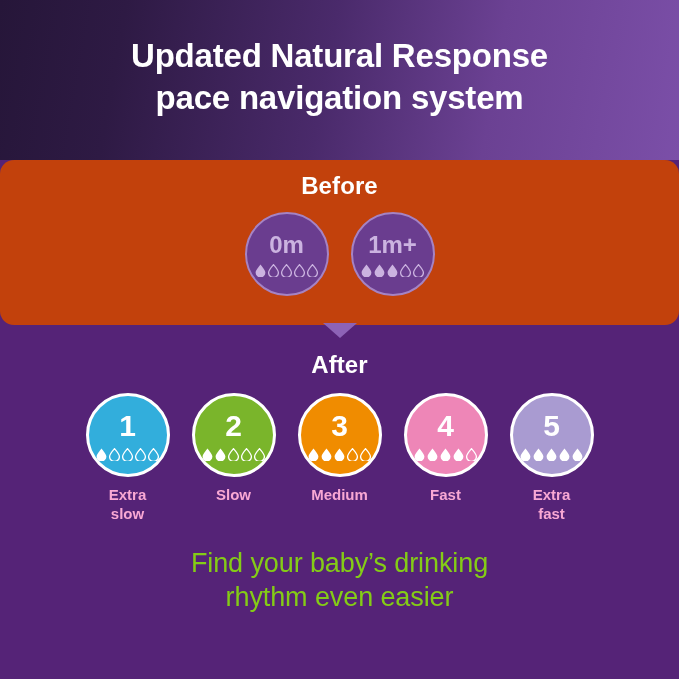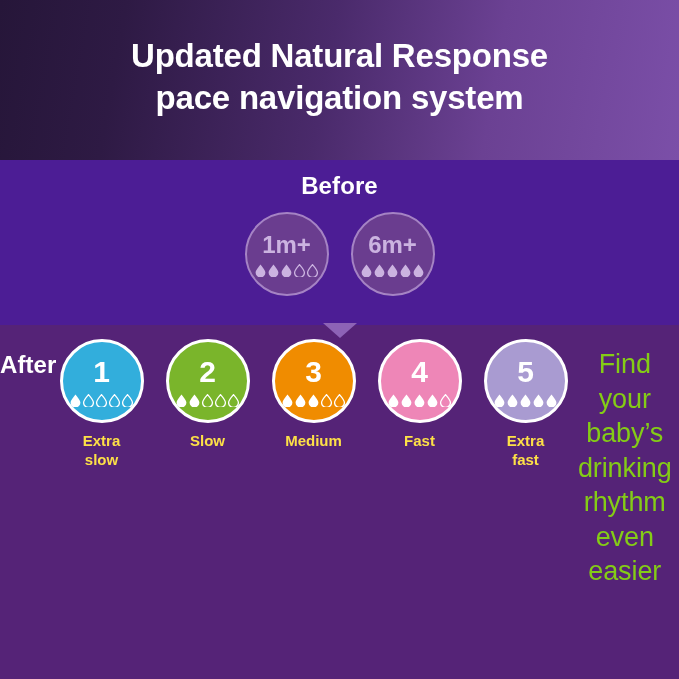--- a/index.html
+++ b/index.html
@@ -114,22 +114,22 @@
     border-right: 17px solid transparent;
     border-top: 15px solid #8d63b6;
     z-index: 5;
   }
 
   
   .after-band {
     flex: 1 1 auto;
     background: #552377;
     display: flex;
-    flex-direction: row;
-    align-items: flex-start;
+    flex-direction: column;
+    align-items: center;
   }
   .after-band .band-label { margin-top: 26px; }
   .after-row { margin-top: 14px; }
 
   .after-item {
     width: 90px;
     display: flex;
     flex-direction: column;
     align-items: center;
   }
@@ -146,21 +146,21 @@
   }
   .after-circle .num {
     color: #ffffff;
     font-size: 30px;
     font-weight: bold;
     line-height: 1;
     margin-top: 1px;
   }
   .after-label {
     margin-top: 9px;
-    color: #fde047;
+    color: #f9a8d4;
     font-size: 15px;
     font-weight: bold;
     text-align: center;
     line-height: 1.25;
     white-space: pre-line;
   }
 
   
   .footer-text {
     margin-top: 22px;
@@ -178,63 +178,63 @@
 </head>
 <body>
 
 <div class="infographic">
 
   <div class="header">
     <div class="header-title">Updated Natural Response
 pace navigation system</div>
   </div>
 
-  <div class="before-band" style="background: #4c1d95;">
+  <div class="before-band" style="background: #c2410c; border-radius: 14px;">
     <div class="band-label">Before</div>
     <div class="row before-row">
         <div class="before-item">
           <div class="before-circle" style="background: rgb(106, 61, 143); border-color: rgb(165, 131, 196);">
-            <div class="age" style="color: rgb(203, 179, 224);">1m+</div>
+            <div class="age" style="color: rgb(203, 179, 224);">0m</div>
             <div class="drops">
               <svg class="drop" width="11" height="13" viewBox="0 0 11 13">
                 <path d="M5.5 0.6 C5.5 0.6 0.6 6.3 0.6 8.6 A4.9 4.9 0 0 0 10.4 8.6 C10.4 6.3 5.5 0.6 5.5 0.6 Z" fill="#CBB3E0"></path>
               </svg>
               <svg class="drop" width="11" height="13" viewBox="0 0 11 13">
-                <path d="M5.5 0.6 C5.5 0.6 0.6 6.3 0.6 8.6 A4.9 4.9 0 0 0 10.4 8.6 C10.4 6.3 5.5 0.6 5.5 0.6 Z" fill="#CBB3E0"></path>
-              </svg>
-              <svg class="drop" width="11" height="13" viewBox="0 0 11 13">
-                <path d="M5.5 0.6 C5.5 0.6 0.6 6.3 0.6 8.6 A4.9 4.9 0 0 0 10.4 8.6 C10.4 6.3 5.5 0.6 5.5 0.6 Z" fill="#CBB3E0"></path>
+                <path d="M5.5 0.6 C5.5 0.6 0.6 6.3 0.6 8.6 A4.9 4.9 0 0 0 10.4 8.6 C10.4 6.3 5.5 0.6 5.5 0.6 Z" fill="none" stroke="#CBB3E0" stroke-width="1.3"></path>
+              </svg>
+              <svg class="drop" width="11" height="13" viewBox="0 0 11 13">
+                <path d="M5.5 0.6 C5.5 0.6 0.6 6.3 0.6 8.6 A4.9 4.9 0 0 0 10.4 8.6 C10.4 6.3 5.5 0.6 5.5 0.6 Z" fill="none" stroke="#CBB3E0" stroke-width="1.3"></path>
               </svg>
               <svg class="drop" width="11" height="13" viewBox="0 0 11 13">
                 <path d="M5.5 0.6 C5.5 0.6 0.6 6.3 0.6 8.6 A4.9 4.9 0 0 0 10.4 8.6 C10.4 6.3 5.5 0.6 5.5 0.6 Z" fill="none" stroke="#CBB3E0" stroke-width="1.3"></path>
               </svg>
               <svg class="drop" width="11" height="13" viewBox="0 0 11 13">
                 <path d="M5.5 0.6 C5.5 0.6 0.6 6.3 0.6 8.6 A4.9 4.9 0 0 0 10.4 8.6 C10.4 6.3 5.5 0.6 5.5 0.6 Z" fill="none" stroke="#CBB3E0" stroke-width="1.3"></path>
               </svg>
             </div>
           </div>
         </div>
         <div class="before-item">
           <div class="before-circle" style="background: rgb(106, 61, 143); border-color: rgb(165, 131, 196);">
-            <div class="age" style="color: rgb(203, 179, 224);">6m+</div>
+            <div class="age" style="color: rgb(203, 179, 224);">1m+</div>
             <div class="drops">
               <svg class="drop" width="11" height="13" viewBox="0 0 11 13">
                 <path d="M5.5 0.6 C5.5 0.6 0.6 6.3 0.6 8.6 A4.9 4.9 0 0 0 10.4 8.6 C10.4 6.3 5.5 0.6 5.5 0.6 Z" fill="#CBB3E0"></path>
               </svg>
               <svg class="drop" width="11" height="13" viewBox="0 0 11 13">
                 <path d="M5.5 0.6 C5.5 0.6 0.6 6.3 0.6 8.6 A4.9 4.9 0 0 0 10.4 8.6 C10.4 6.3 5.5 0.6 5.5 0.6 Z" fill="#CBB3E0"></path>
               </svg>
               <svg class="drop" width="11" height="13" viewBox="0 0 11 13">
                 <path d="M5.5 0.6 C5.5 0.6 0.6 6.3 0.6 8.6 A4.9 4.9 0 0 0 10.4 8.6 C10.4 6.3 5.5 0.6 5.5 0.6 Z" fill="#CBB3E0"></path>
               </svg>
               <svg class="drop" width="11" height="13" viewBox="0 0 11 13">
-                <path d="M5.5 0.6 C5.5 0.6 0.6 6.3 0.6 8.6 A4.9 4.9 0 0 0 10.4 8.6 C10.4 6.3 5.5 0.6 5.5 0.6 Z" fill="#CBB3E0"></path>
-              </svg>
-              <svg class="drop" width="11" height="13" viewBox="0 0 11 13">
-                <path d="M5.5 0.6 C5.5 0.6 0.6 6.3 0.6 8.6 A4.9 4.9 0 0 0 10.4 8.6 C10.4 6.3 5.5 0.6 5.5 0.6 Z" fill="#CBB3E0"></path>
+                <path d="M5.5 0.6 C5.5 0.6 0.6 6.3 0.6 8.6 A4.9 4.9 0 0 0 10.4 8.6 C10.4 6.3 5.5 0.6 5.5 0.6 Z" fill="none" stroke="#CBB3E0" stroke-width="1.3"></path>
+              </svg>
+              <svg class="drop" width="11" height="13" viewBox="0 0 11 13">
+                <path d="M5.5 0.6 C5.5 0.6 0.6 6.3 0.6 8.6 A4.9 4.9 0 0 0 10.4 8.6 C10.4 6.3 5.5 0.6 5.5 0.6 Z" fill="none" stroke="#CBB3E0" stroke-width="1.3"></path>
               </svg>
             </div>
           </div>
         </div>
       </div>
     <div class="arrow" style="border-top-color: rgb(141, 99, 182);"></div>
   </div>
 
   <div class="after-band" style="background: rgb(85, 35, 119);">
     <div class="band-label">After</div>

